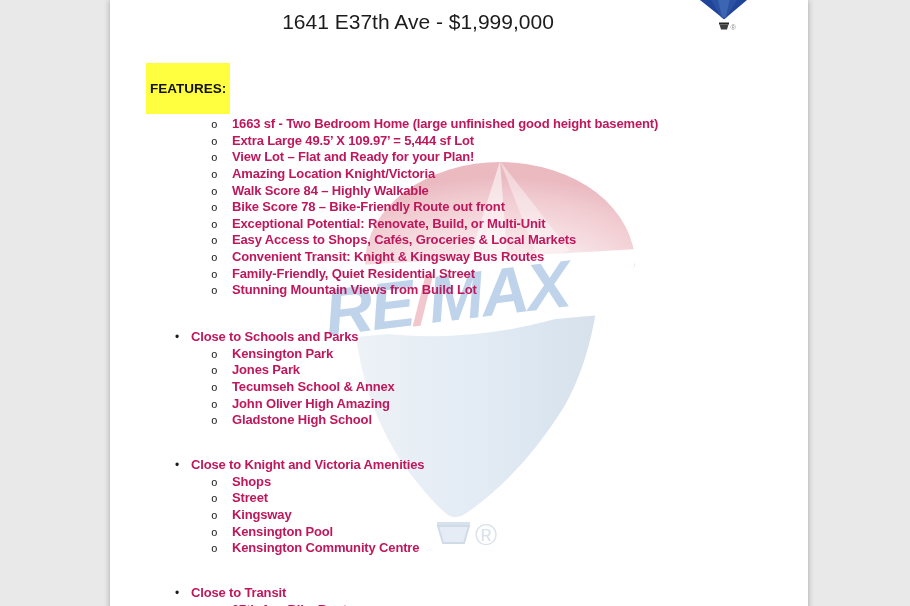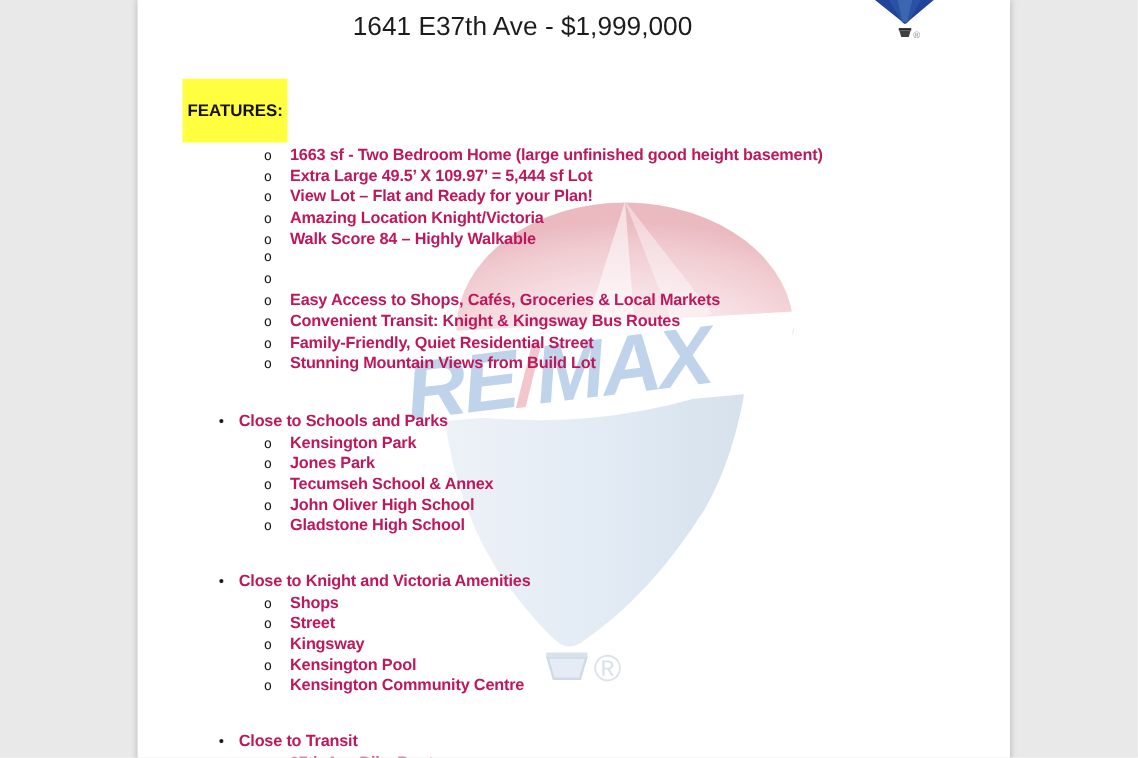--- a/index.html
+++ b/index.html
@@ -90,23 +90,25 @@
         <div class="row">
             <span class="om">o</span>
             <span class="txt">Amazing Location Knight/Victoria</span>
           </div>
         <div class="row">
             <span class="om">o</span>
             <span class="txt">Walk Score 84 – Highly Walkable</span>
           </div>
         <div class="row">
             <span class="om">o</span>
+            <span class="txt">Bike Score 78 – Bike-Friendly Route out front</span>
           </div>
         <div class="row">
             <span class="om">o</span>
+            <span class="txt">Exceptional Potential: Renovate, Build, or Multi-Unit</span>
           </div>
         <div class="row">
             <span class="om">o</span>
             <span class="txt">Easy Access to Shops, Cafés, Groceries &amp; Local Markets</span>
           </div>
         <div class="row">
             <span class="om">o</span>
             <span class="txt">Convenient Transit: Knight &amp; Kingsway Bus Routes</span>
           </div>
         <div class="row">
@@ -132,21 +134,21 @@
           <div class="row">
               <span class="om">o</span>
               <span class="txt">Jones Park</span>
             </div>
           <div class="row">
               <span class="om">o</span>
               <span class="txt">Tecumseh School &amp; Annex</span>
             </div>
           <div class="row">
               <span class="om">o</span>
-              <span class="txt">John Oliver High School</span>
+              <span class="txt">John Oliver High Amazing</span>
             </div>
           <div class="row">
               <span class="om">o</span>
               <span class="txt">Gladstone High School</span>
             </div>
         </div>
       </div>
 
       <div class="section" id="section-b">
         <div class="row">

